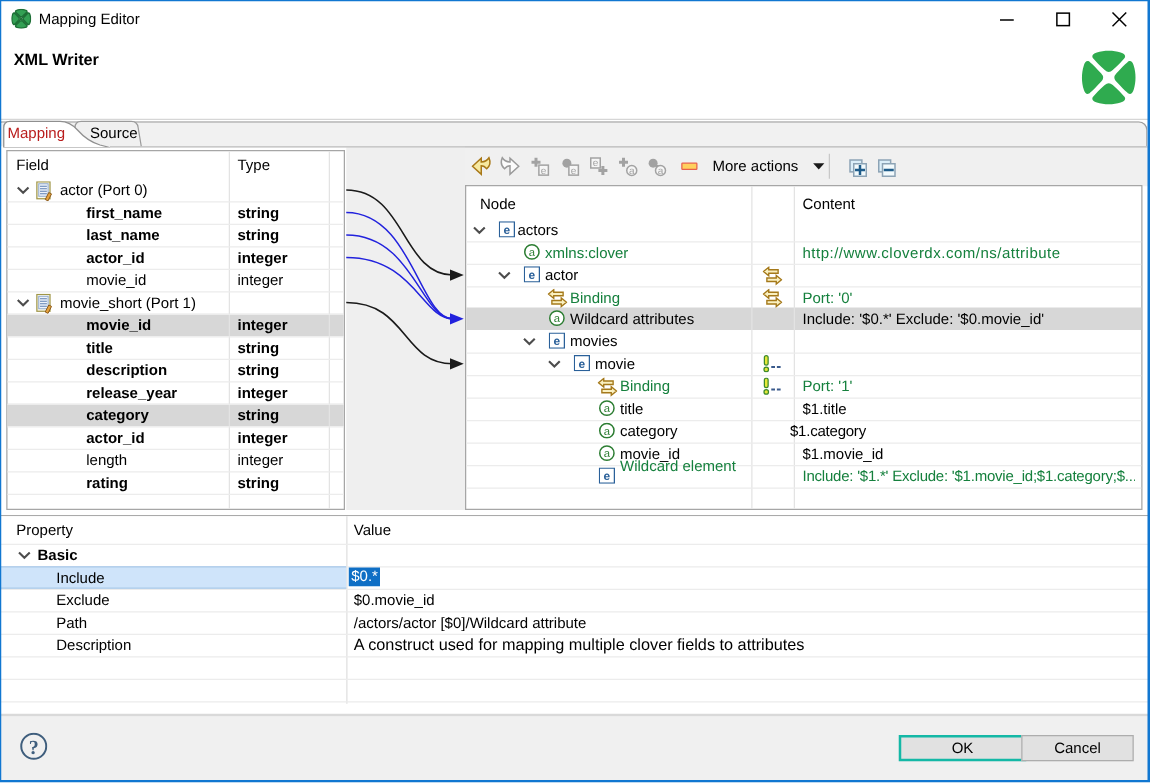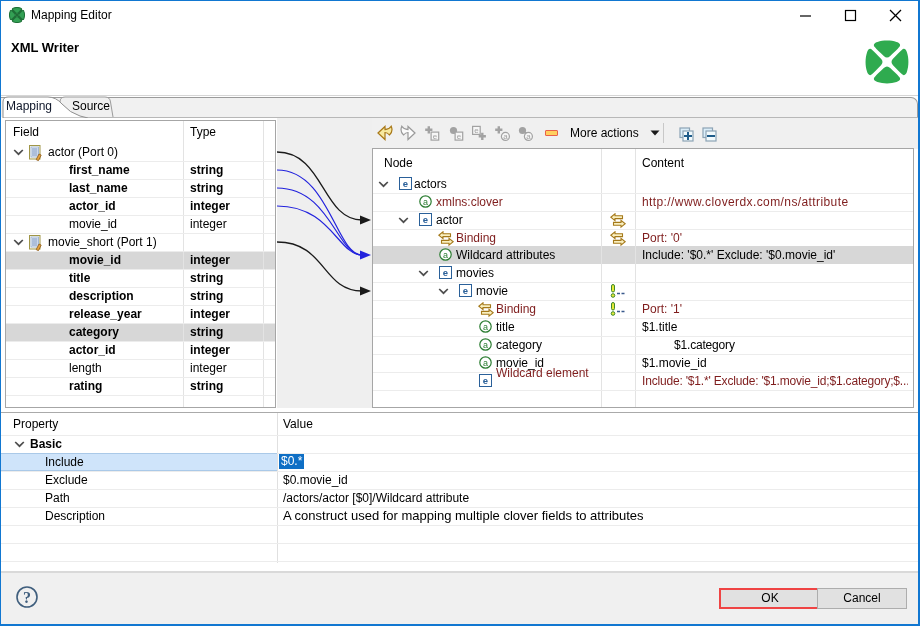--- a/index.html
+++ b/index.html
@@ -1,18 +1,18 @@
 <!DOCTYPE html>
 <html><head><meta charset="utf-8"><style>
 *{margin:0;padding:0;box-sizing:border-box}
 html,body{width:920px;height:626px;font-family:"Liberation Sans",sans-serif;background:#fff;overflow:hidden;position:relative}
 .abs{position:absolute}
 .r{position:absolute;height:18px;line-height:18px;font-size:12px;white-space:nowrap}
 .b{font-weight:bold}
-.gy{color:#7f1d1d}
+.gy{color:#15803d}
 svg{display:block}
 </style></head><body>
 <div class="abs" style="left:0;top:0;width:920px;height:96px;background:#fff"></div>
 <div class="abs" style="left:0;top:96px;width:920px;height:21px;background:#fff"></div>
 <div class="abs" style="left:0;top:97px;width:918px;height:21px;background:#f1f1f1;border:1px solid #9b9b9b;border-radius:0 7px 0 0;border-bottom:none"></div>
 <div class="abs" style="left:0;top:117px;width:920px;height:456px;background:#fff"></div>
 <div class="abs" style="left:277px;top:118px;width:96px;height:290px;background:#efefef"></div>
 <div class="abs" style="left:372px;top:117px;width:548px;height:32px;background:#f0f0f0"></div>
 <div class="abs" style="left:0;top:573px;width:920px;height:53px;background:#f0f0f0"></div>
 <svg class="abs" style="left:9px;top:7px" width="16" height="16" viewBox="0 0 46 46">
@@ -38,21 +38,21 @@
     <path d="M19.8,17 C15.8,13.2 12.5,10.2 11,8.2 C8.5,6 10.5,3.8 13.5,3 C19,1.1 27,1.1 32.5,3 C35.5,3.8 37.5,6 35,8.2 C33.5,10.2 30.2,13.2 26.2,17 Q23,20 19.8,17 Z" fill="#2fab4f" transform="rotate(90 23 23)"></path>
     <path d="M19.8,17 C15.8,13.2 12.5,10.2 11,8.2 C8.5,6 10.5,3.8 13.5,3 C19,1.1 27,1.1 32.5,3 C35.5,3.8 37.5,6 35,8.2 C33.5,10.2 30.2,13.2 26.2,17 Q23,20 19.8,17 Z" fill="#2fab4f" transform="rotate(180 23 23)"></path>
     <path d="M19.8,17 C15.8,13.2 12.5,10.2 11,8.2 C8.5,6 10.5,3.8 13.5,3 C19,1.1 27,1.1 32.5,3 C35.5,3.8 37.5,6 35,8.2 C33.5,10.2 30.2,13.2 26.2,17 Q23,20 19.8,17 Z" fill="#2fab4f" transform="rotate(270 23 23)"></path>
   </svg>
 <div class="abs" style="left:0;top:95px;width:920px;height:1px;background:#d6d6d6"></div>
 <svg class="abs" style="left:0px;top:96px" width="240" height="22" viewBox="0 0 240 22">
 <path d="M60,21 L60,6 Q60,1 65,1 L105,1 Q110,1 110.5,6 L113,21" fill="#f0f0f0" stroke="#9b9b9b" stroke-width="1"></path>
 <path d="M3,22 L3,6 Q3,1 8,1 L48,1 Q56,1 62,8 Q70,17 80,20 Q84,21 88,22 Z" fill="#fff" stroke="#8f8f8f" stroke-width="1"></path>
 </svg>
 <div class="abs" style="left:88px;top:117px;width:830px;height:1px;background:#b8b8b8"></div>
-<div class="abs" style="left:6px;top:99px;font-size:12px;color:#0f172a">Mapping</div>
+<div class="abs" style="left:6px;top:99px;font-size:12px;color:#b91c1c">Mapping</div>
 <div class="abs" style="left:72px;top:99px;font-size:12px;color:#000">Source</div>
 <div class="abs" style="left:5px;top:120px;width:271px;height:288px;background:#fff;border:1px solid #a6a6a6"></div>
 <div class="abs" style="left:6px;top:251px;width:269px;height:18px;background:#d7d7d7"></div>
 <div class="abs" style="left:6px;top:323px;width:269px;height:18px;background:#d7d7d7"></div>
 <div class="abs" style="left:183px;top:121px;width:1px;height:286px;background:#e3e3e3"></div>
 <div class="abs" style="left:263px;top:121px;width:1px;height:286px;background:#e3e3e3"></div>
 <div class="abs" style="left:13px;top:123px;width:160px;height:18px;line-height:18px;font-size:12px">Field</div>
 <div class="abs" style="left:190px;top:123px;width:70px;height:18px;line-height:18px;font-size:12px">Type</div>
 <div class="abs" style="left:6px;top:161px;width:269px;height:1px;background:#ececec"></div>
 <div class="abs" style="left:6px;top:179px;width:269px;height:1px;background:#ececec"></div>
@@ -279,21 +279,21 @@
     <circle cx="6.5" cy="6.5" r="5.7" fill="#fff" stroke="#2c7d32" stroke-width="1.2"></circle>
     <text x="6.5" y="9.8" font-size="9" fill="#2c7d32" text-anchor="middle" font-family="Liberation Sans">a</text>
   </svg>
 <div class="r" style="left:496px;top:318px">title</div>
 <div class="r" style="left:642px;top:318px;max-width:271px;overflow:hidden">$1.title</div>
 <svg width="13" height="13" viewBox="0 0 13 13" style="position:absolute;left:479px;top:338px">
     <circle cx="6.5" cy="6.5" r="5.7" fill="#fff" stroke="#2c7d32" stroke-width="1.2"></circle>
     <text x="6.5" y="9.8" font-size="9" fill="#2c7d32" text-anchor="middle" font-family="Liberation Sans">a</text>
   </svg>
 <div class="r" style="left:496px;top:336px">category</div>
-<div class="r" style="left:674px;top:336px;max-width:271px;overflow:hidden;max-width:266px;letter-spacing:-0.18px">$1.category</div>
+<div class="r" style="left:632px;top:336px;max-width:271px;overflow:hidden;max-width:266px;letter-spacing:-0.18px">$1.category</div>
 <svg width="13" height="13" viewBox="0 0 13 13" style="position:absolute;left:479px;top:356px">
     <circle cx="6.5" cy="6.5" r="5.7" fill="#fff" stroke="#2c7d32" stroke-width="1.2"></circle>
     <text x="6.5" y="9.8" font-size="9" fill="#2c7d32" text-anchor="middle" font-family="Liberation Sans">a</text>
   </svg>
 <div class="r" style="left:496px;top:354px">movie_id</div>
 <div class="r" style="left:642px;top:354px;max-width:271px;overflow:hidden">$1.movie_id</div>
 <svg width="13" height="13" viewBox="0 0 13 13" style="position:absolute;left:479px;top:374px">
     <rect x="0.5" y="0.5" width="12" height="12" fill="#fff" stroke="#2a6099" stroke-width="1"></rect>
     <text x="6.5" y="10" font-size="9.5" font-weight="bold" fill="#2a6099" text-anchor="middle" font-family="Liberation Sans">e</text>
   </svg>
@@ -323,14 +323,14 @@
 <div class="abs" style="left:283px;top:471px;font-size:12px;height:18px;line-height:18px">$0.movie_id</div>
 <div class="abs" style="left:45px;top:489px;font-size:12px;height:18px;line-height:18px">Path</div>
 <div class="abs" style="left:283px;top:489px;font-size:12px;height:18px;line-height:18px">/actors/actor [$0]/Wildcard attribute</div>
 <div class="abs" style="left:45px;top:507px;font-size:12px;height:18px;line-height:18px">Description</div>
 <div class="abs" style="left:283px;top:507px;font-size:13px;height:18px;line-height:18px">A construct used for mapping multiple clover fields to attributes</div>
 <div class="abs" style="left:0;top:571px;width:920px;height:2px;background:#d9d9d9"></div>
 <svg class="abs" style="left:16px;top:586px" width="22" height="22" viewBox="0 0 22 22">
     <circle cx="11" cy="11" r="10" fill="none" stroke="#3f5e7d" stroke-width="1.6"></circle>
     <text x="11" y="17" font-size="16" font-weight="bold" fill="#3f5e7d" text-anchor="middle" font-family="Liberation Serif">?</text>
   </svg>
-<div class="abs" style="left:719px;top:588px;width:102px;height:21px;background:#e1e1e1;border:2px solid #ef4444;font-size:12px;text-align:center;line-height:17px">OK</div>
+<div class="abs" style="left:719px;top:588px;width:102px;height:21px;background:#e1e1e1;border:2px solid #14b8a6;font-size:12px;text-align:center;line-height:17px">OK</div>
 <div class="abs" style="left:817px;top:588px;width:90px;height:21px;background:#e1e1e1;border:1px solid #adadad;font-size:12px;text-align:center;line-height:19px">Cancel</div>
 <div class="abs" style="left:0;top:0;width:920px;height:626px;border:1px solid #1177d1;border-right:2px solid #1177d1;border-bottom:2px solid #1177d1;pointer-events:none;z-index:99"></div>
 </body></html>

